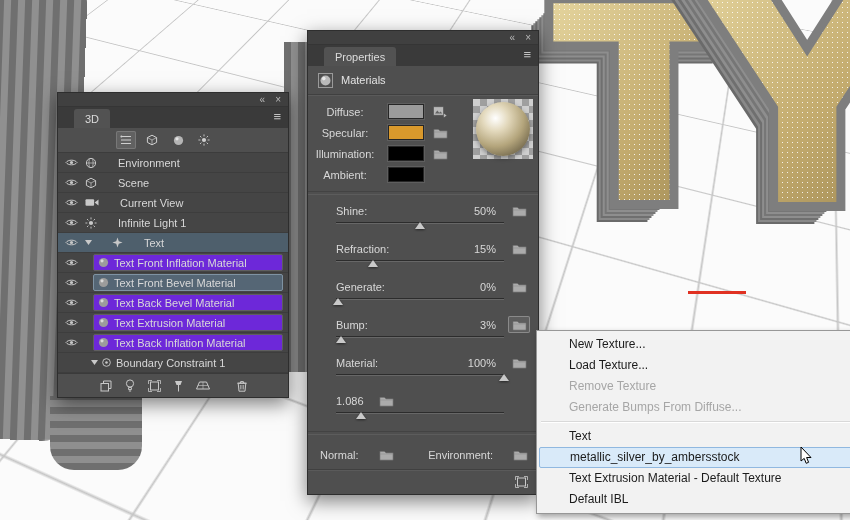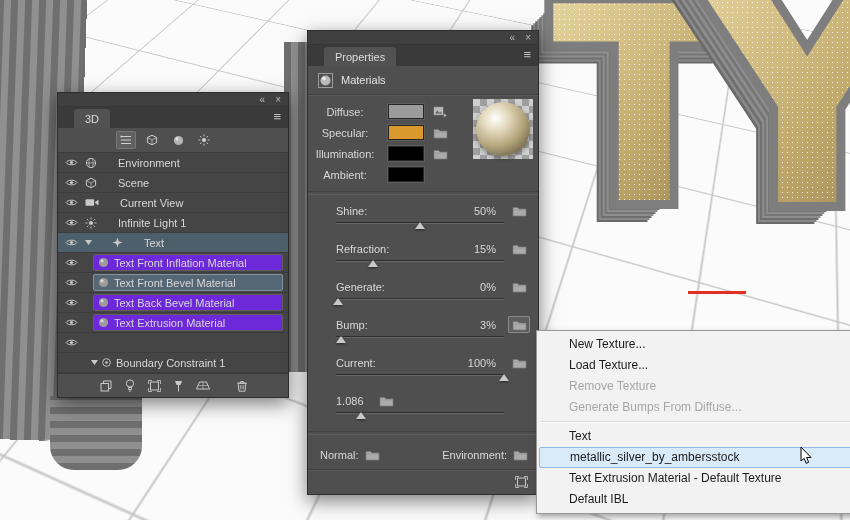--- a/index.html
+++ b/index.html
@@ -91,21 +91,21 @@
   .sllabel{flex:1;}
   .slvalue{margin-right:12px;}
   .slfolder{width:22px;height:17px;display:flex;align-items:center;justify-content:center;border-radius:2px;}
   .slfolder.active{background:#5e5e5e;box-shadow:inset 0 0 0 1px #8a8a8a;}
   .sltrack{position:relative;height:11px;margin:1px 26px 4px 0;}
   .sltrack::before{content:"";position:absolute;left:0;right:0;top:3px;height:1px;background:#2c2c2c;
                    box-shadow:0 1px 0 rgba(255,255,255,.14);}
   .slthumb{position:absolute;top:3px;width:0;height:0;margin-left:-5px;
     border-left:5px solid transparent;border-right:5px solid transparent;border-bottom:7px solid #c9c9c9;
     filter:drop-shadow(0 1px 1px rgba(0,0,0,.5));}
-  .nrow{display:flex;align-items:center;gap:6px;padding:10px 10px 8px 12px;}
+  .nrow{display:flex;align-items:center;gap:20px;padding:10px 10px 8px 12px;}
   .nrow .env{margin-left:auto;}
   .bottombar{height:24px;border-top:1px solid #404040;box-shadow:inset 0 1px 0 #5a5a5a;
              display:flex;align-items:center;justify-content:flex-end;padding:0 10px;}
 
   
   .ctx{position:absolute;left:536px;top:330px;width:318px;z-index:40;background:#f2f2f2;
        border:1px solid #979797;box-shadow:2px 3px 6px rgba(0,0,0,.35);padding:3px 2px;
        font-size:12px;color:#1b1b1b;}
   .ctxitem{height:21px;line-height:21px;padding:0 24px 0 30px;white-space:nowrap;overflow:hidden;}
   .ctxitem.disabled{color:#a6a6a6;}
@@ -366,20 +366,30 @@
           </span>
         </div>
         <div class="row3d">
           <span class="eyecell">
             <span class="ic">
               <svg width="13" height="9" viewBox="0 0 13 9">
                 <path d="M1 4.5C3.2 1.4 9.8 1.4 12 4.5 9.8 7.6 3.2 7.6 1 4.5Z" fill="none" stroke="#c9c9c9"></path>
                 <circle cx="6.5" cy="4.5" r="1.6" fill="#c9c9c9"></circle>
               </svg>
             </span>
+          </span>
+          <span class="chip">
+            <span class="ic">
+              <svg width="11" height="11" viewBox="0 0 12 12">
+                <circle cx="6" cy="6" r="5" fill="#9c9c9c"></circle>
+                <circle cx="4.4" cy="4.2" r="1.7" fill="#d9d9d9"></circle>
+                <path d="M6 11A5 5 0 0 0 11 6 5 5 0 0 1 6 11Z" fill="#5f5f5f"></path>
+              </svg>
+            </span>
+            <span class="rlabel">Text Back Inflation Material</span>
           </span>
         </div>
         <div class="row3d">
           <span class="eyecell"></span>
           <span class="subbody">
             <span class="ic chev">
               <svg width="7" height="5" viewBox="0 0 7 5">
                 <path d="M0 0h7L3.5 5Z" fill="#c9c9c9"></path>
               </svg>
             </span>
@@ -580,21 +590,21 @@
                   </svg>
                 </span>
               </span>
             </div>
             <div class="sltrack">
               <span class="slthumb" style="left: 3%;"></span>
             </div>
           </div>
           <div class="slb">
             <div class="sltop">
-              <span class="sllabel">Current:</span>
+              <span class="sllabel">Material:</span>
               <span class="slvalue">100%</span>
               <span class="slfolder">
                 <span class="ic">
                   <svg width="15" height="12" viewBox="0 0 15 12">
                     <path d="M.8 2.2h4.6L7 3.8h7.2v7.4H.8Z" fill="#ababab" stroke="#565656" stroke-width="0.6"></path>
                     <path d="M.8 5h13.4" stroke="#8f8f8f" stroke-width="0.6"></path>
                   </svg>
                 </span>
               </span>
             </div>

